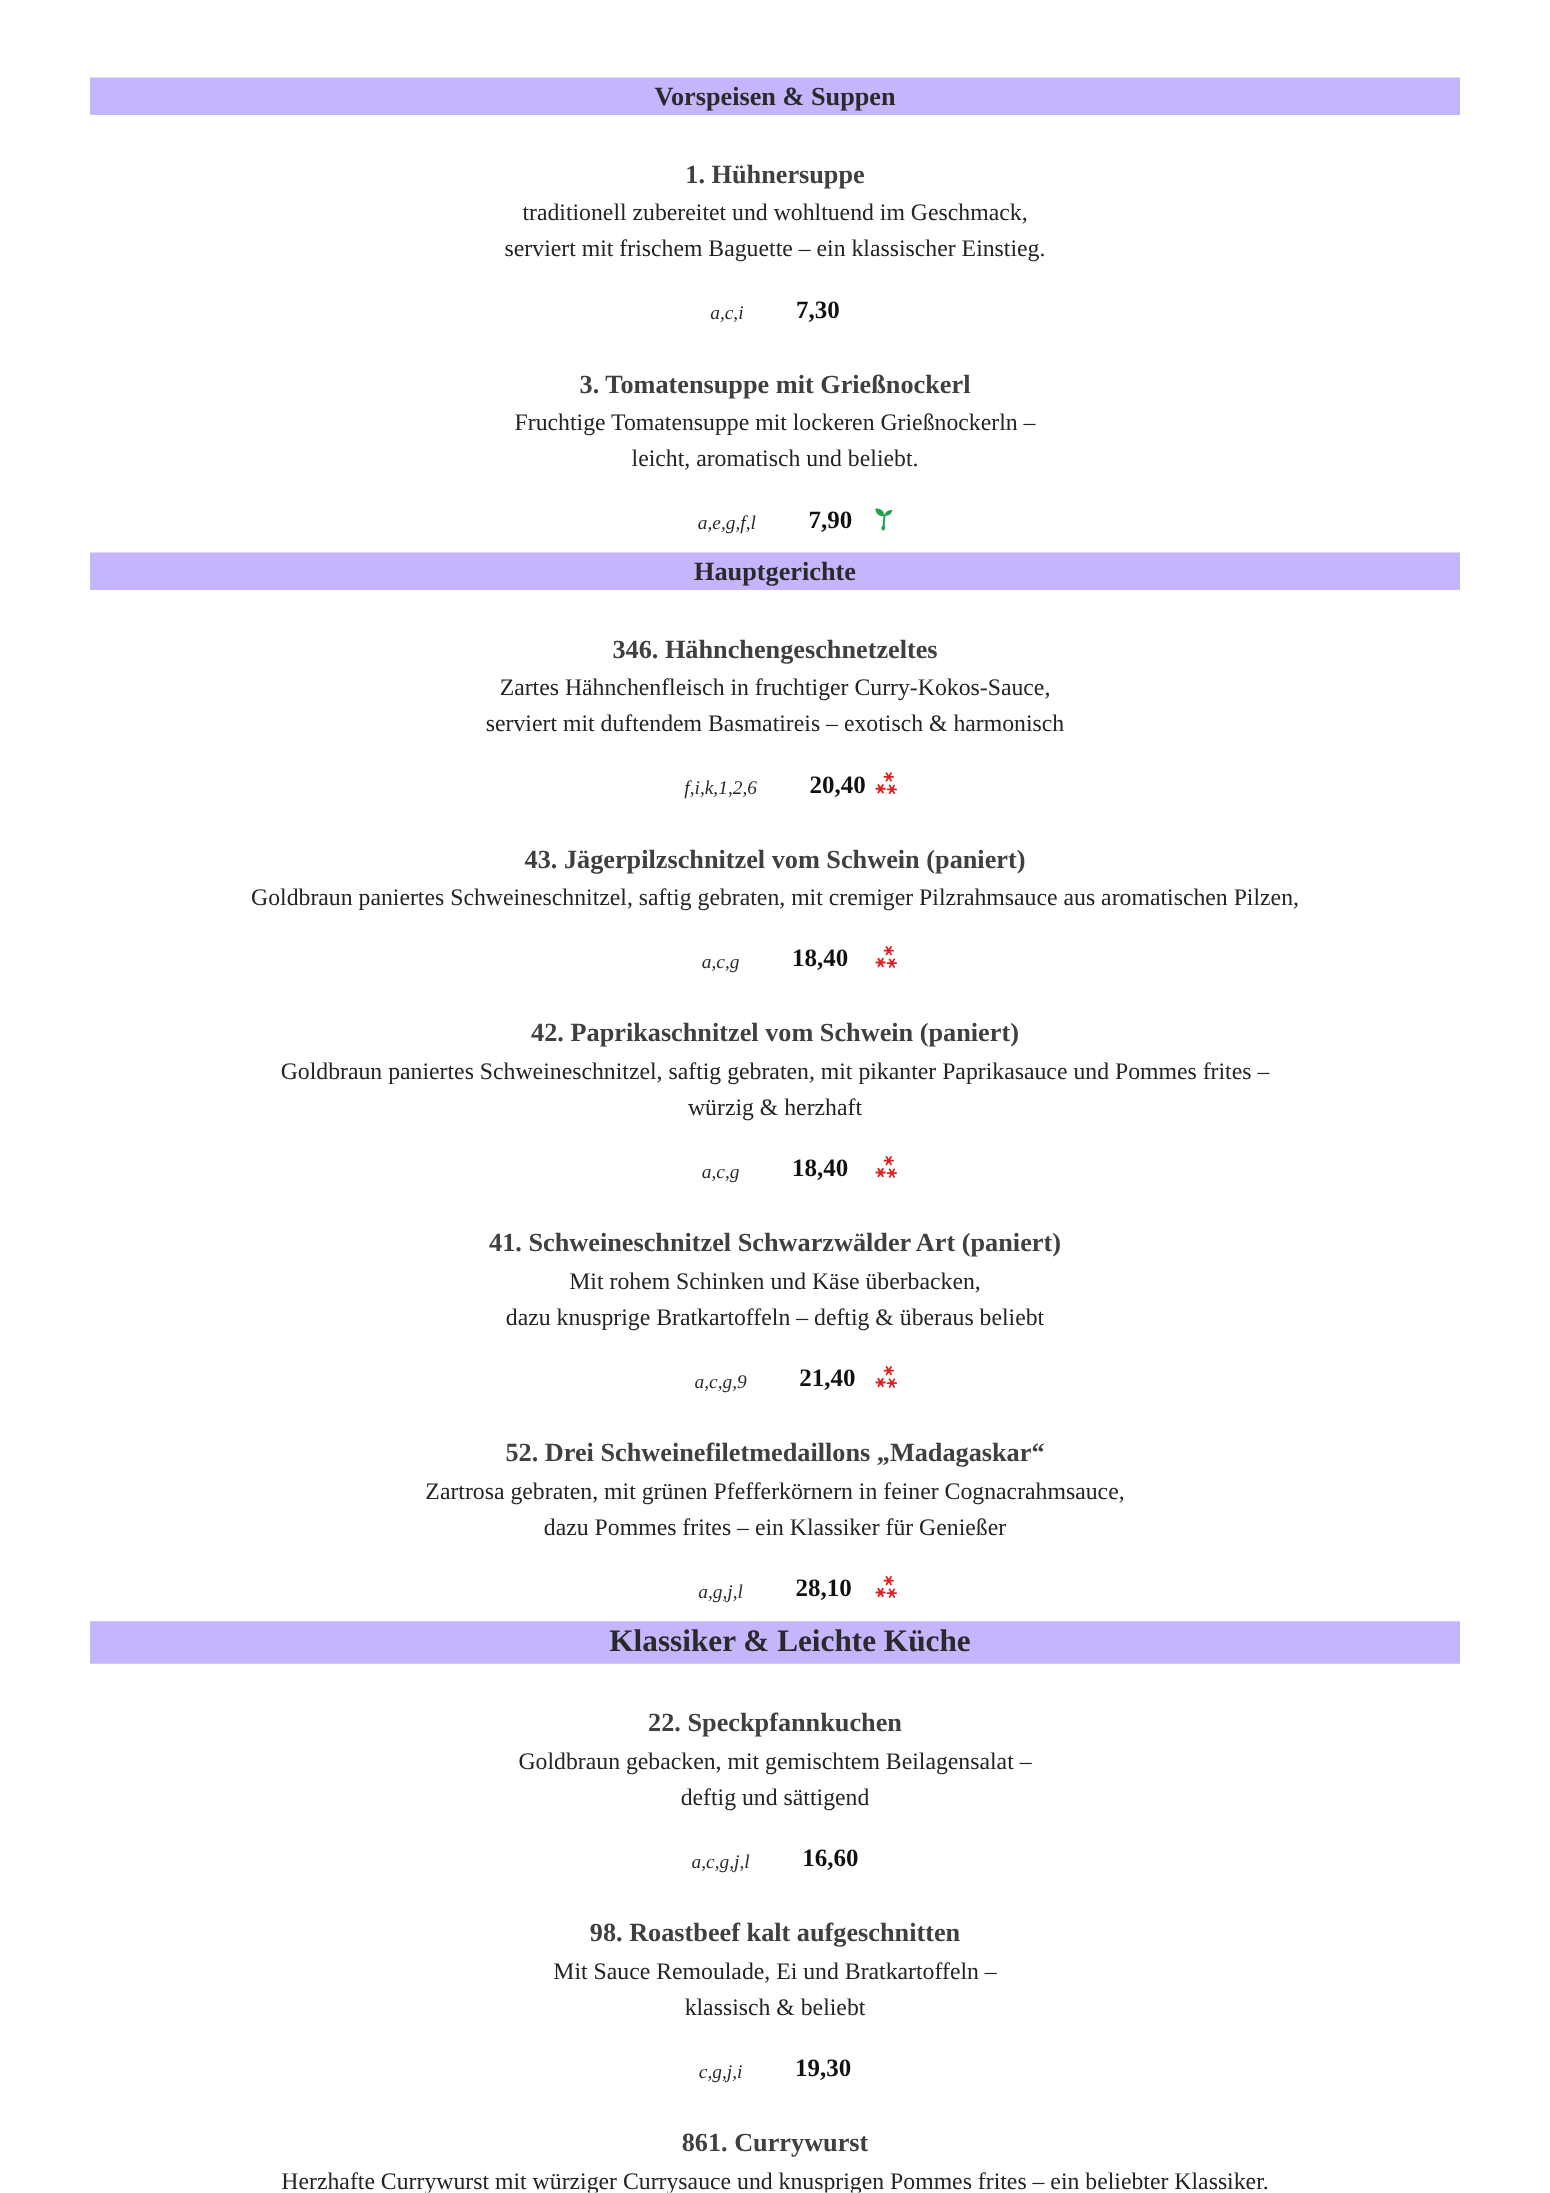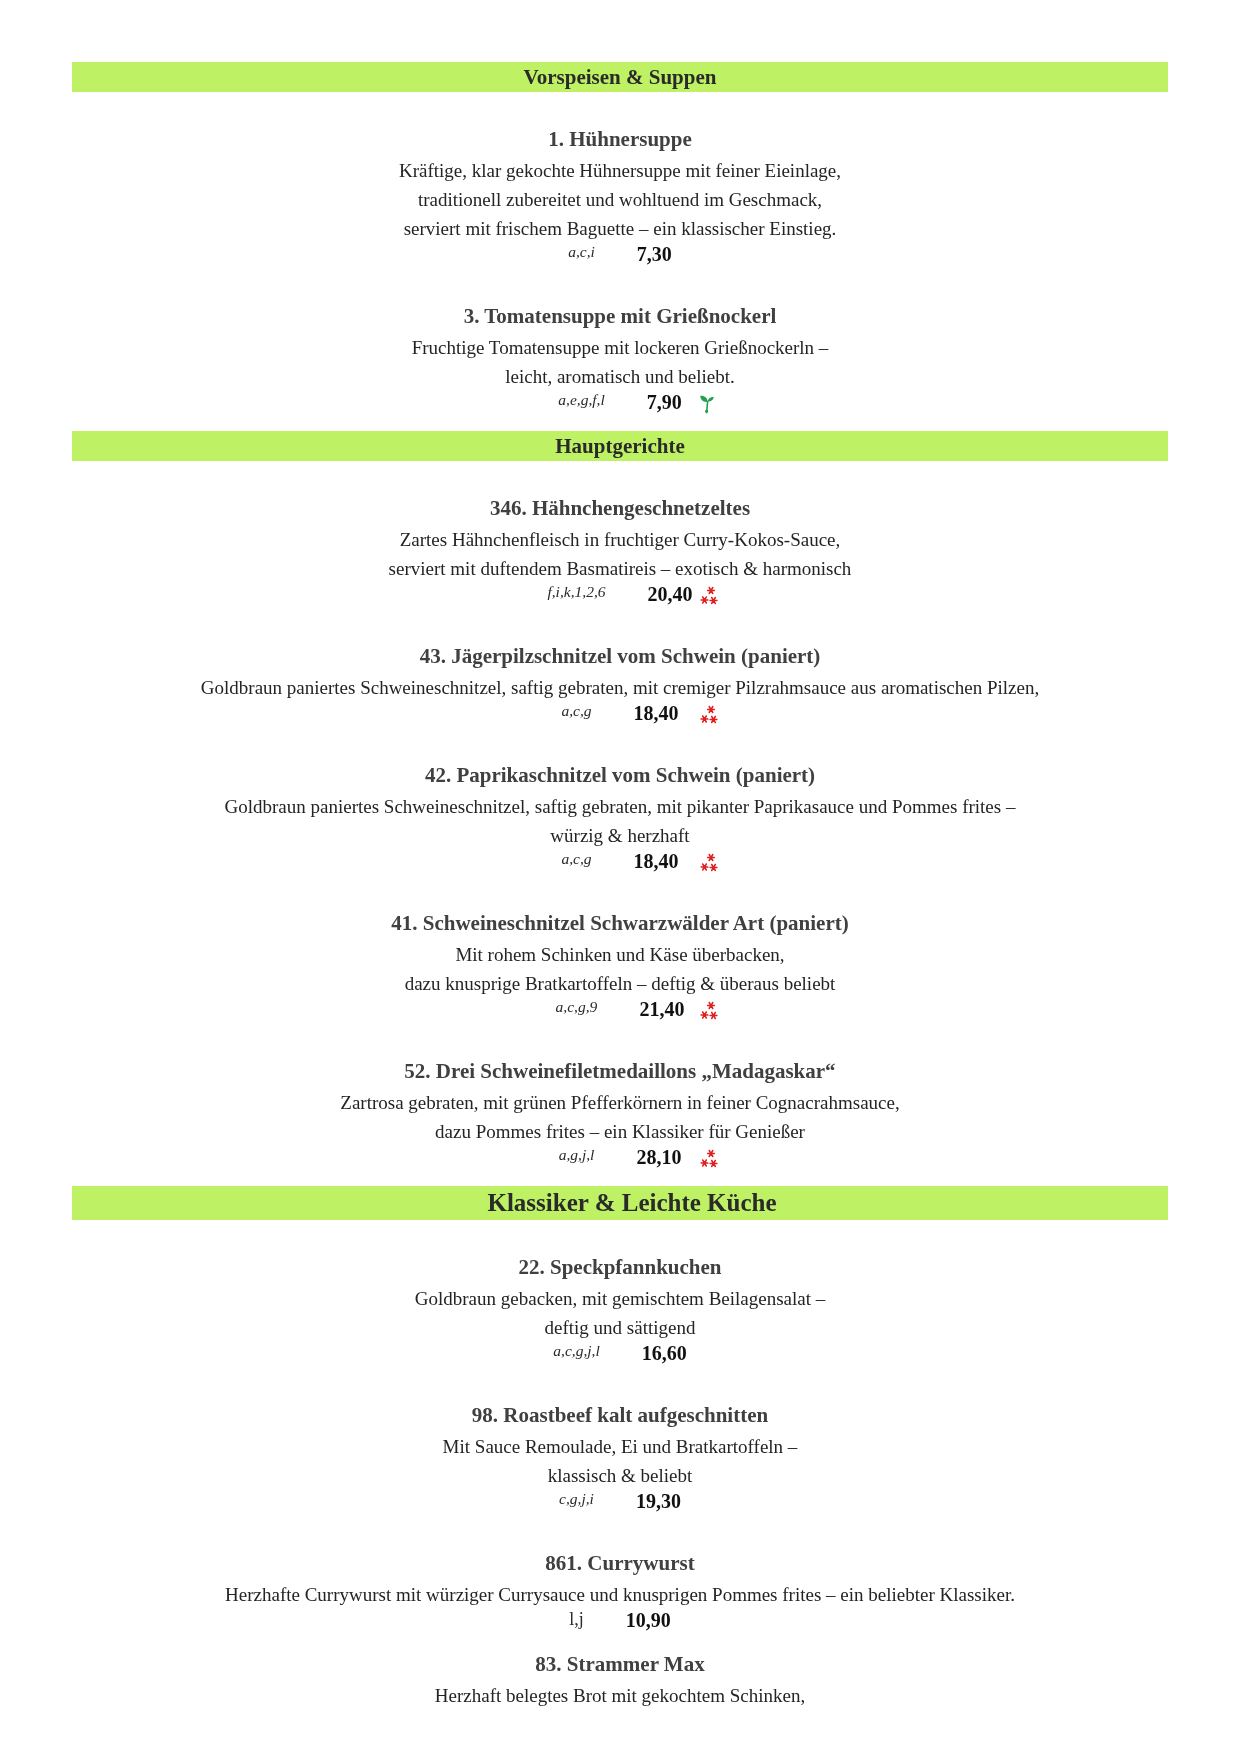--- a/index.html
+++ b/index.html
@@ -3,37 +3,37 @@
 <meta charset="utf-8">
 <style>
   html,body{margin:0;padding:0;background:#ffffff;}
   body{
     width:1240px;height:1754px;overflow:hidden;
     font-family:"Liberation Serif","DejaVu Serif",serif;
     color:#1c1c1c;
   }
   .page{padding:62px 72px 0 72px;}
   .bar{
-    background:#bef264;height:30px;line-height:30px;
+    background:#c4b5fd;height:30px;line-height:30px;
     font-size:21px;font-weight:bold;text-align:center;color:#2a2a2a;
   }
   .bar.large{height:34px;line-height:34px;font-size:25px;padding-left:24px;}
   .section{margin-top:0;}
   .section + .section{margin-top:14px;}
   .item{margin-top:34px;}
   .section:first-child .item:first-of-type{margin-top:8px;}
   .item.tight{margin-top:16px;}
   .item-title{
     font-size:21px;font-weight:bold;text-align:center;color:#404040;
     margin-bottom:4px;line-height:26px;
   }
   .desc{font-size:19px;line-height:29px;text-align:center;color:#242424;}
   .meta{
-    margin-top:0;position:relative;
-    display:flex;justify-content:center;align-items:flex-start;gap:42px;
+    margin-top:20px;position:relative;
+    display:flex;justify-content:center;align-items:flex-end;gap:42px;
     height:26px;
   }
   .allergens{font-style:italic;font-size:15.5px;color:#2a2a2a;}
   .allergens.roman{font-style:normal;font-size:18px;}
   .price{font-weight:bold;font-size:20px;color:#111;}
   .badge{
     position:absolute;left:calc(50% + 78px);top:50%;
     transform:translateY(-50%);display:inline-flex;
   }
 </style>
@@ -41,21 +41,20 @@
 <body>
 
 <div class="page">
 
   <div class="section">
     <div class="bar">Vorspeisen &amp; Suppen</div>
 
     <div class="item">
       <div class="item-title">1. Hühnersuppe</div>
       <div class="desc">
-        <div>Kräftige, klar gekochte Hühnersuppe mit feiner Eieinlage,</div>
         <div>traditionell zubereitet und wohltuend im Geschmack,</div>
         <div>serviert mit frischem Baguette – ein klassischer Einstieg.</div>
       </div>
       <div class="meta">
         <span class="allergens">a,c,i</span>
         <span class="price">7,30</span>
       </div>
     </div>
 
     <div class="item">

